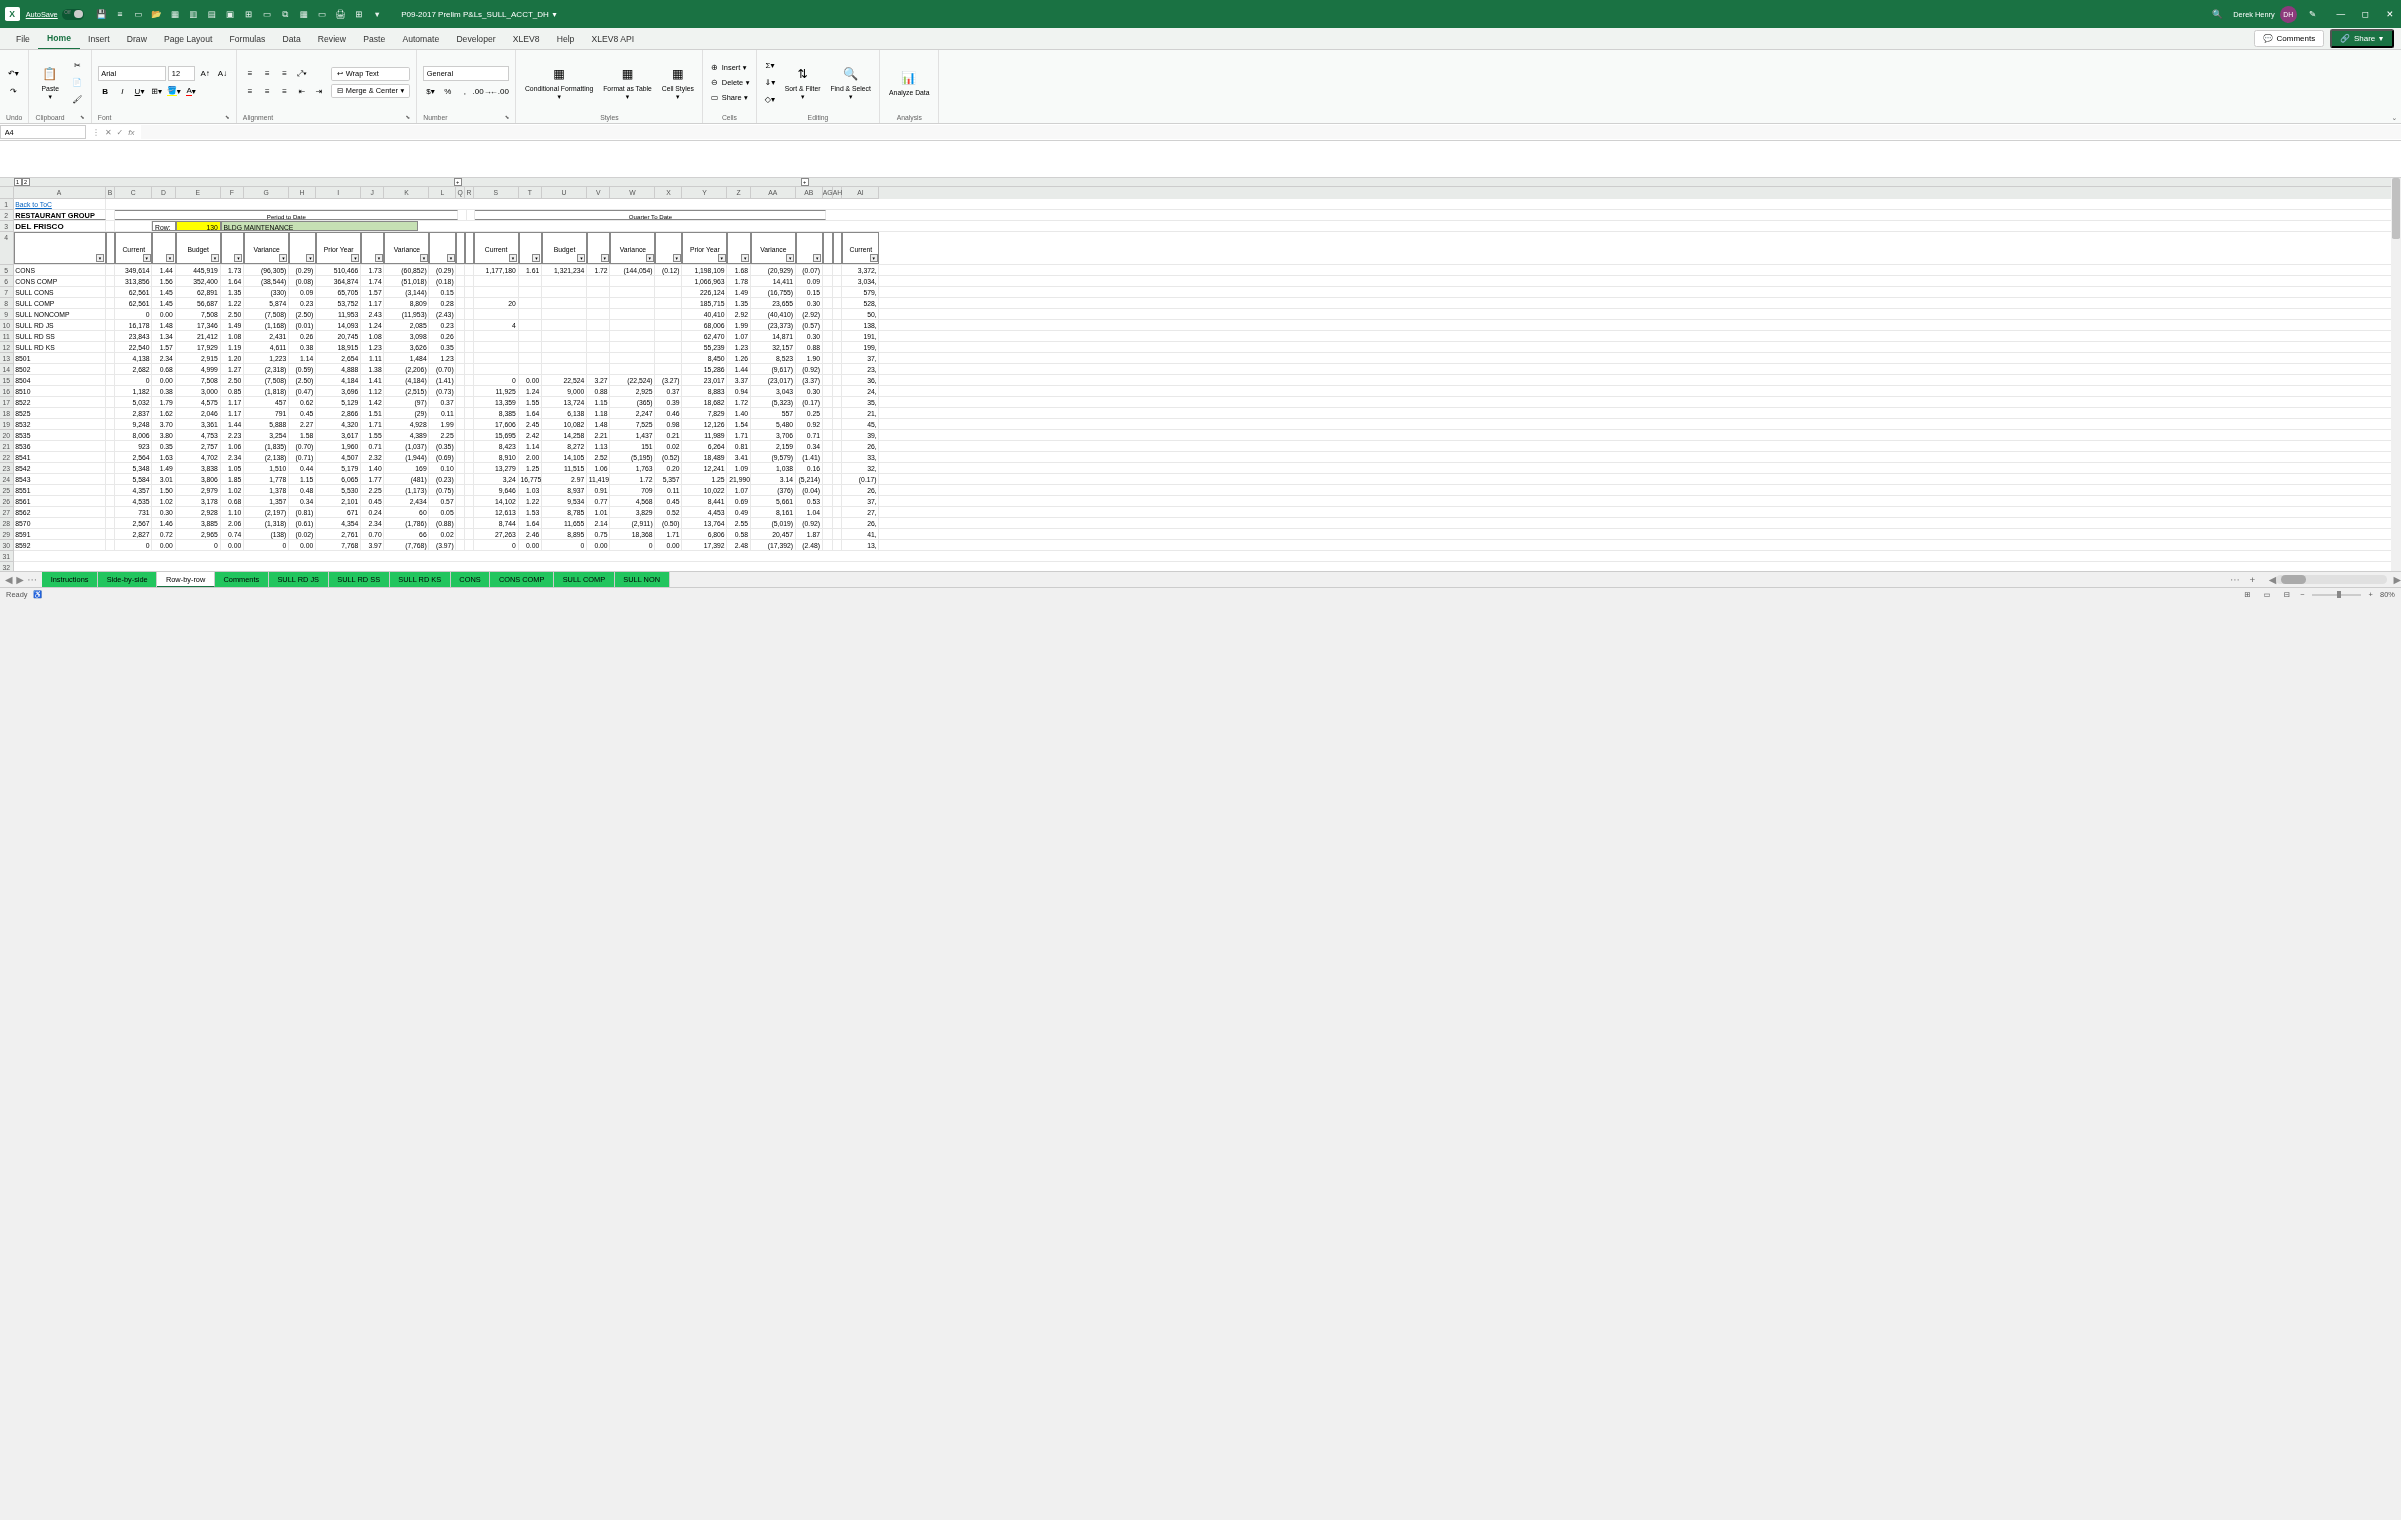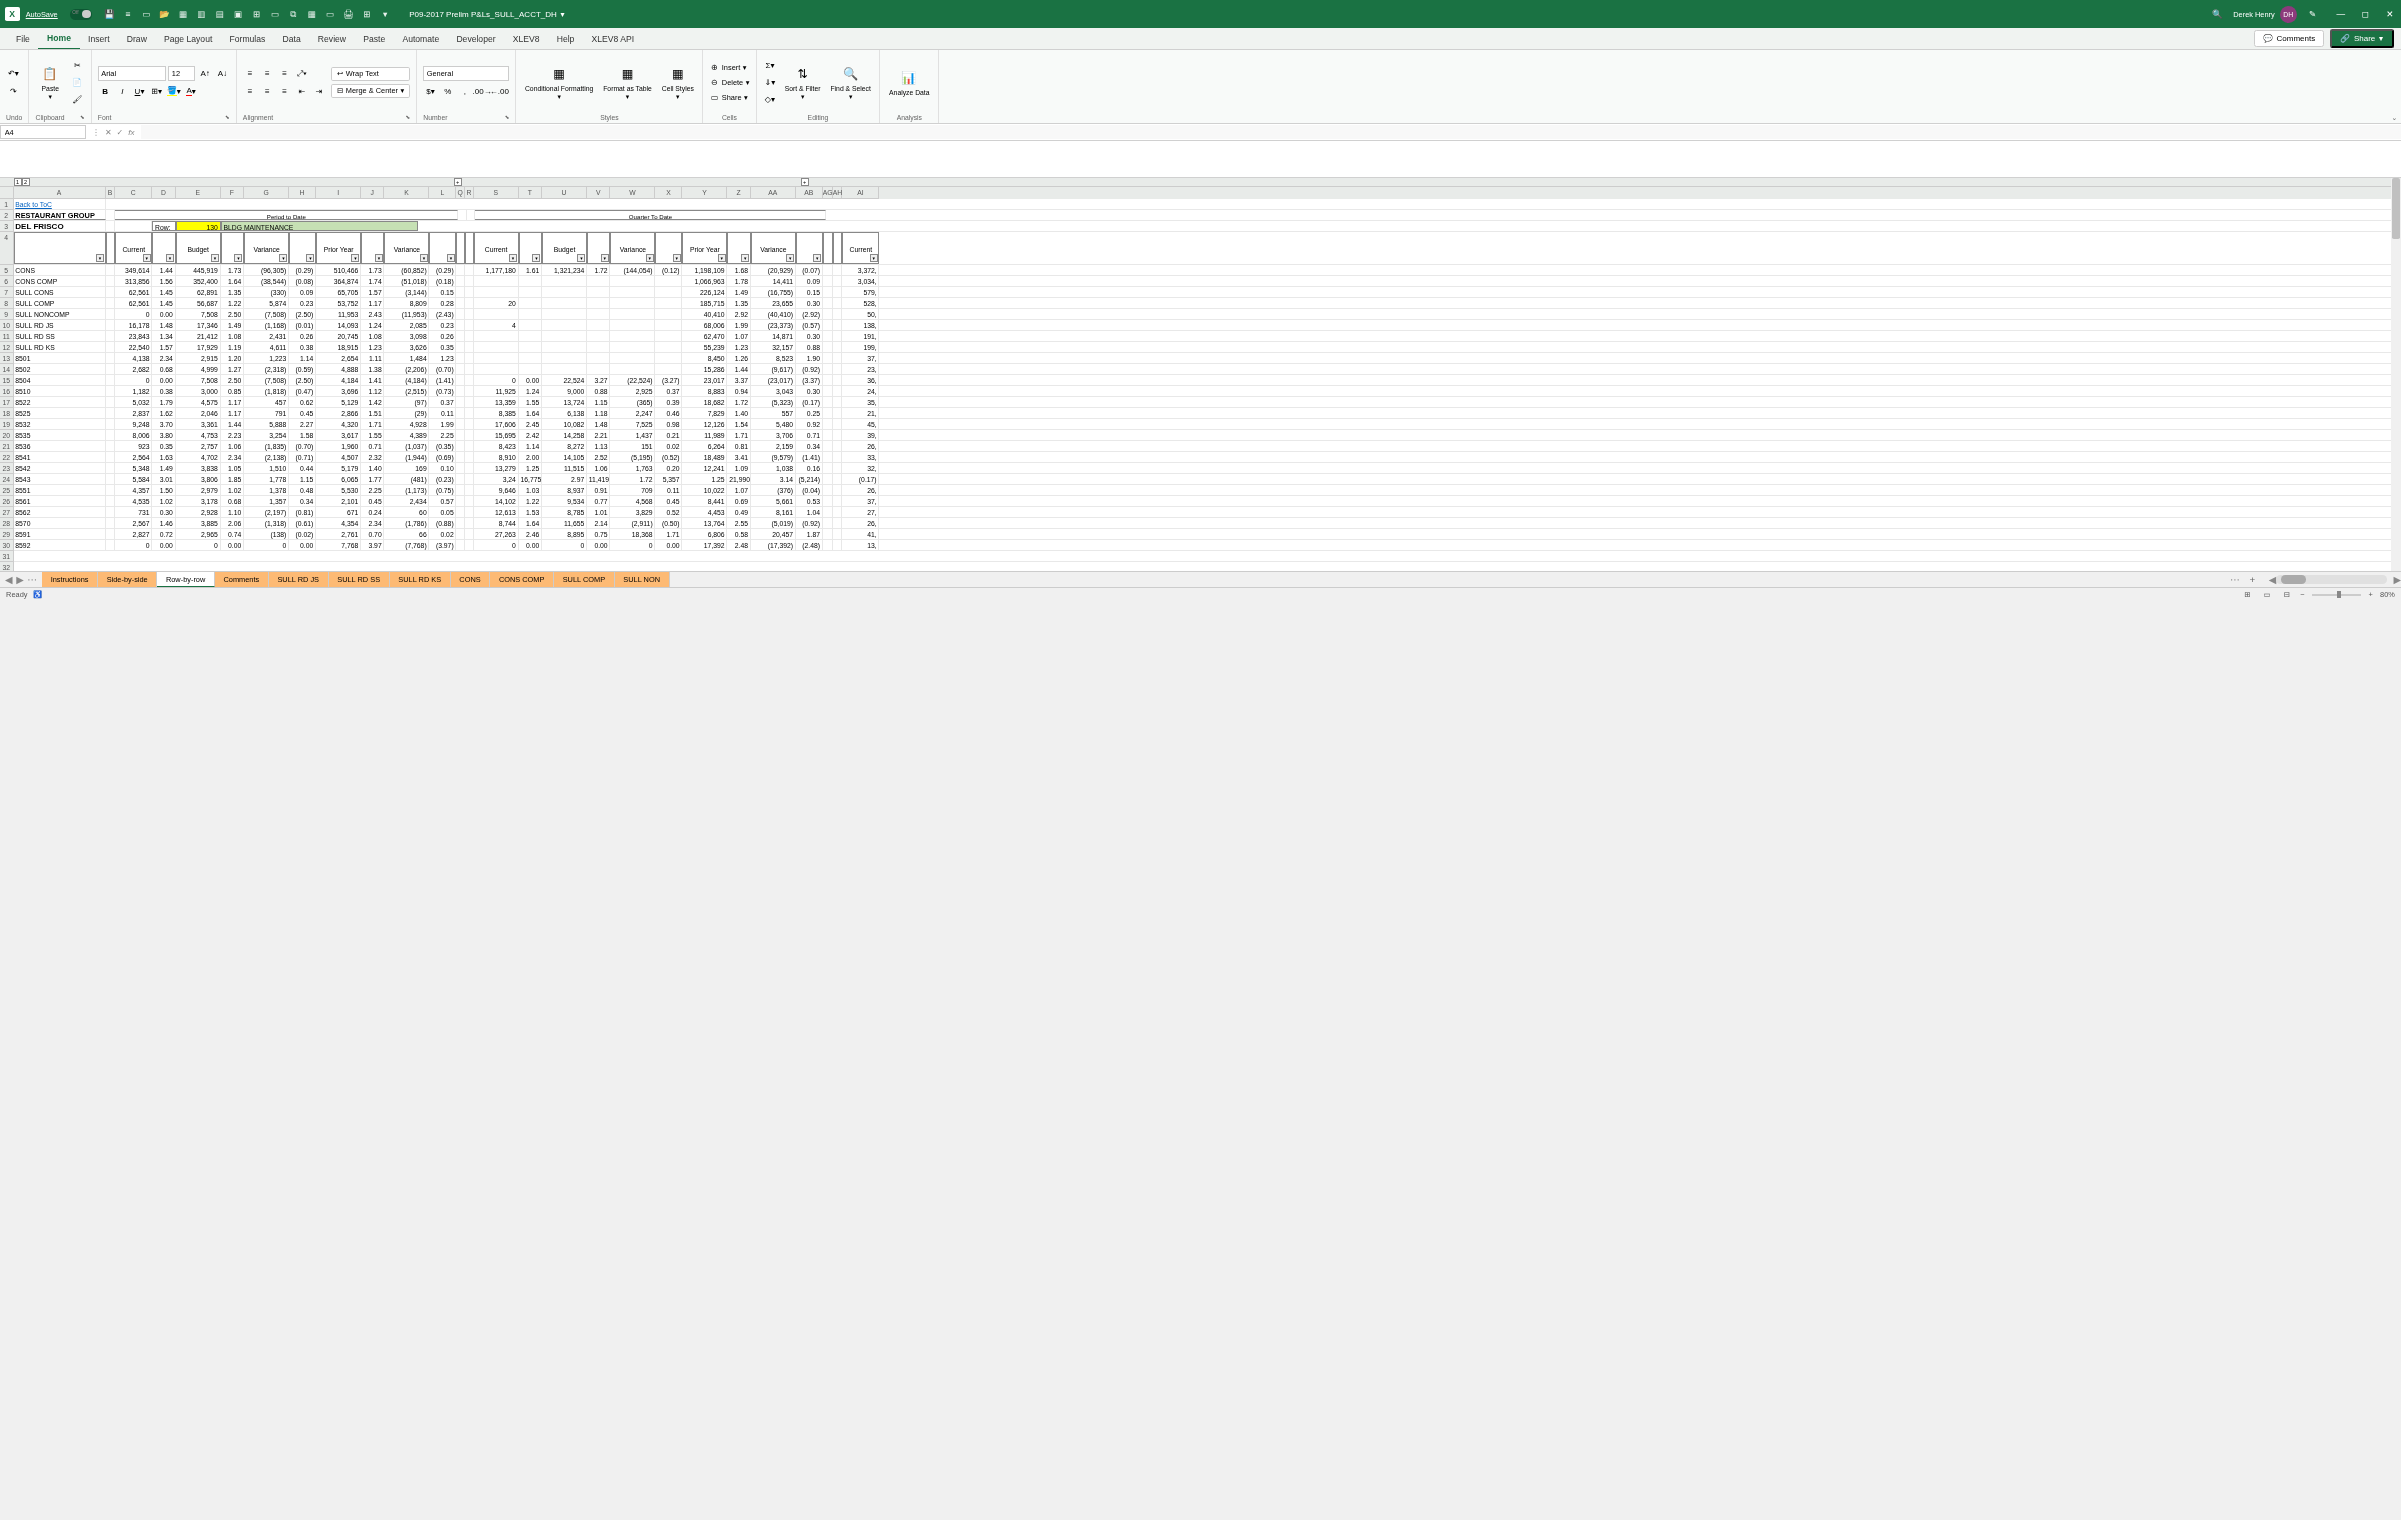--- a/index.html
+++ b/index.html
@@ -2,21 +2,21 @@
 <html style="font-size:9.8px"><head>
 <meta charset="utf-8">
 <style>
 * { margin: 0; padding: 0; box-sizing: border-box; font-family: 'Segoe UI', Arial, sans-serif; }
 body { background: #f0f0f0; overflow: hidden; user-select: none; }
 
 
 .title-bar { height: 28px; background: #1a7243; display: flex; align-items: center; padding: 0 4.9px; color: white; }
 .title-left { display: flex; align-items: center; gap: 6.1px; flex: 1; }
 .excel-icon { width: 14.7px; height: 14.7px; background: #fff; border-radius: 1.8px; display: flex; align-items: center; justify-content: center; color: #1a7243; font-weight: bold; font-size: 8.6px; }
-.autosave { display: flex; align-items: center; gap: 12px; font-size: 7.4px; text-decoration: underline; }
+.autosave { display: flex; align-items: center; gap: 4px; font-size: 7.4px; text-decoration: underline; }
 .autosave-toggle { width: 22px; height: 11px; background: #0d5733; border-radius: 5.5px; position: relative; }
 .autosave-toggle::after { content: ''; position: absolute; right: 1.2px; top: 1.2px; width: 8.6px; height: 8.6px; background: #ccc; border-radius: 50%; }
 .qat-icons { display: flex; gap: 7.4px; margin-left: 6.1px; }
 .qat-icon { width: 11px; height: 11px; display: flex; align-items: center; justify-content: center; font-size: 8.6px; opacity: 0.9; }
 .doc-title { margin-left: 12.3px; font-size: 8px; display: flex; align-items: center; gap: 3.7px; }
 .title-right { display: flex; align-items: center; gap: 9.8px; }
 .user-badge { display: flex; align-items: center; gap: 4.9px; font-size: 7.4px; }
 .user-avatar { width: 17px; height: 17px; background: #8c3a7c; border-radius: 50%; display: flex; align-items: center; justify-content: center; font-size: 6.8px; }
 .window-controls { display: flex; gap: 12.3px; margin-left: 6.1px; }
 .window-control { width: 12.3px; height: 12.3px; display: flex; align-items: center; justify-content: center; font-size: 8.6px; }
@@ -80,21 +80,21 @@
 
 
 .callout { position: absolute; top: 111px; left: 492px; z-index: 100; }
 .callout-arrow { width: 0; height: 0; border-top: 24.6px solid transparent; border-bottom: 24.6px solid transparent; border-right: 37px solid #548235; position: absolute; left: -34px; top: 21.5px; }
 .callout-box { background: #548235; color: white; padding: 11px 14.7px; border-radius: 4.9px; font-size: 11px; line-height: 1.5; text-align: center; width: 172px; box-shadow: 1.8px 1.8px 4.9px rgba(0,0,0,0.3); }
 
 
 .sheet-bar { height: 16px; background: #f0f0f0; display: flex; align-items: center; border-top: 0.6px solid #ccc; }
 .sheet-nav { display: flex; gap: 3.7px; padding: 0 4.9px; color: #888; }
 .sheet-tabs { display: flex; flex: 1; overflow: hidden; }
-.sheet-tab { padding: 2.5px 8.6px; font-size: 7.4px; border-right: 0.6px solid #ccc; background: #fdba74; cursor: pointer; white-space: nowrap; }
+.sheet-tab { padding: 2.5px 8.6px; font-size: 7.4px; border-right: 0.6px solid #ccc; background: #22c55e; cursor: pointer; white-space: nowrap; }
 .sheet-tab.active { background: white; border-bottom: 1.2px solid #1a7243; }
 .sheet-add { padding: 0 6.1px; font-size: 9.8px; color: #666; }
 .hscroll { width: 111px; height: 8.6px; background: #e0e0e0; border-radius: 4.3px; position: relative; margin-right: 6.1px; }
 .hscroll-thumb { position: absolute; left: 4.9px; width: 24.6px; height: 8.6px; background: #aaa; border-radius: 4.3px; }
 
 
 .status-bar { height: 14.7px; background: #f0f0f0; display: flex; align-items: center; padding: 0 6.1px; font-size: 7.4px; color: #555; border-top: 0.6px solid #ccc; }
 .status-right { margin-left: auto; display: flex; align-items: center; gap: 7.4px; }
 .view-btn { width: 12.3px; height: 11px; display: flex; align-items: center; justify-content: center; }
 .zoom-slider { width: 49px; height: 2.5px; background: #ccc; position: relative; }

